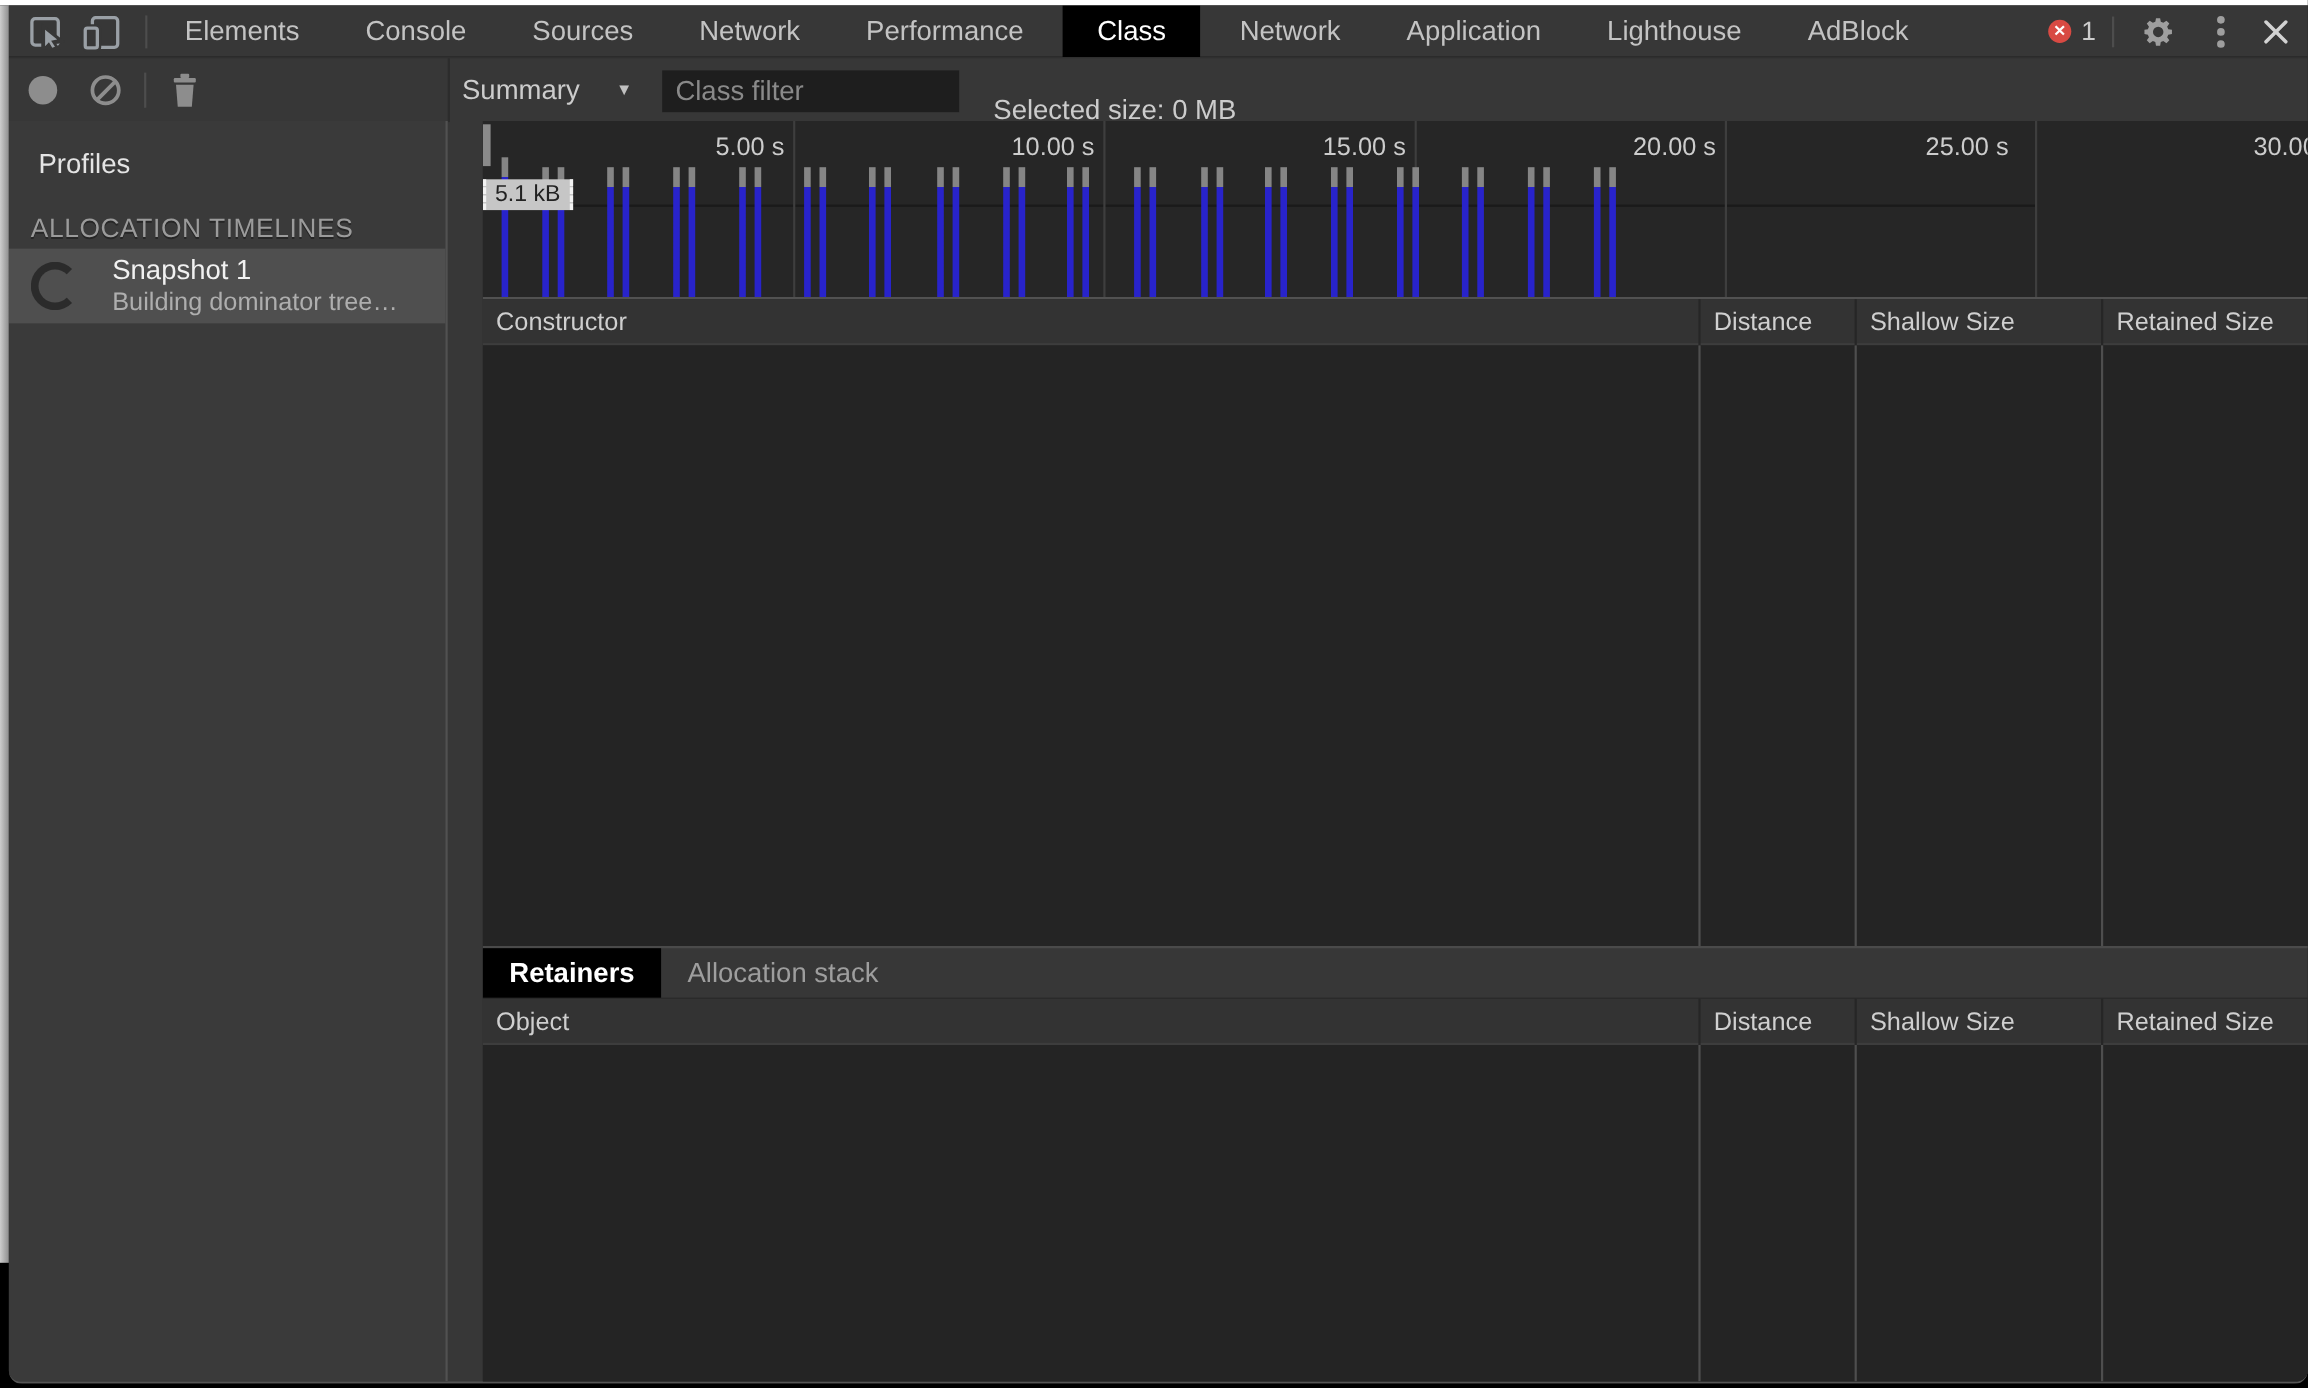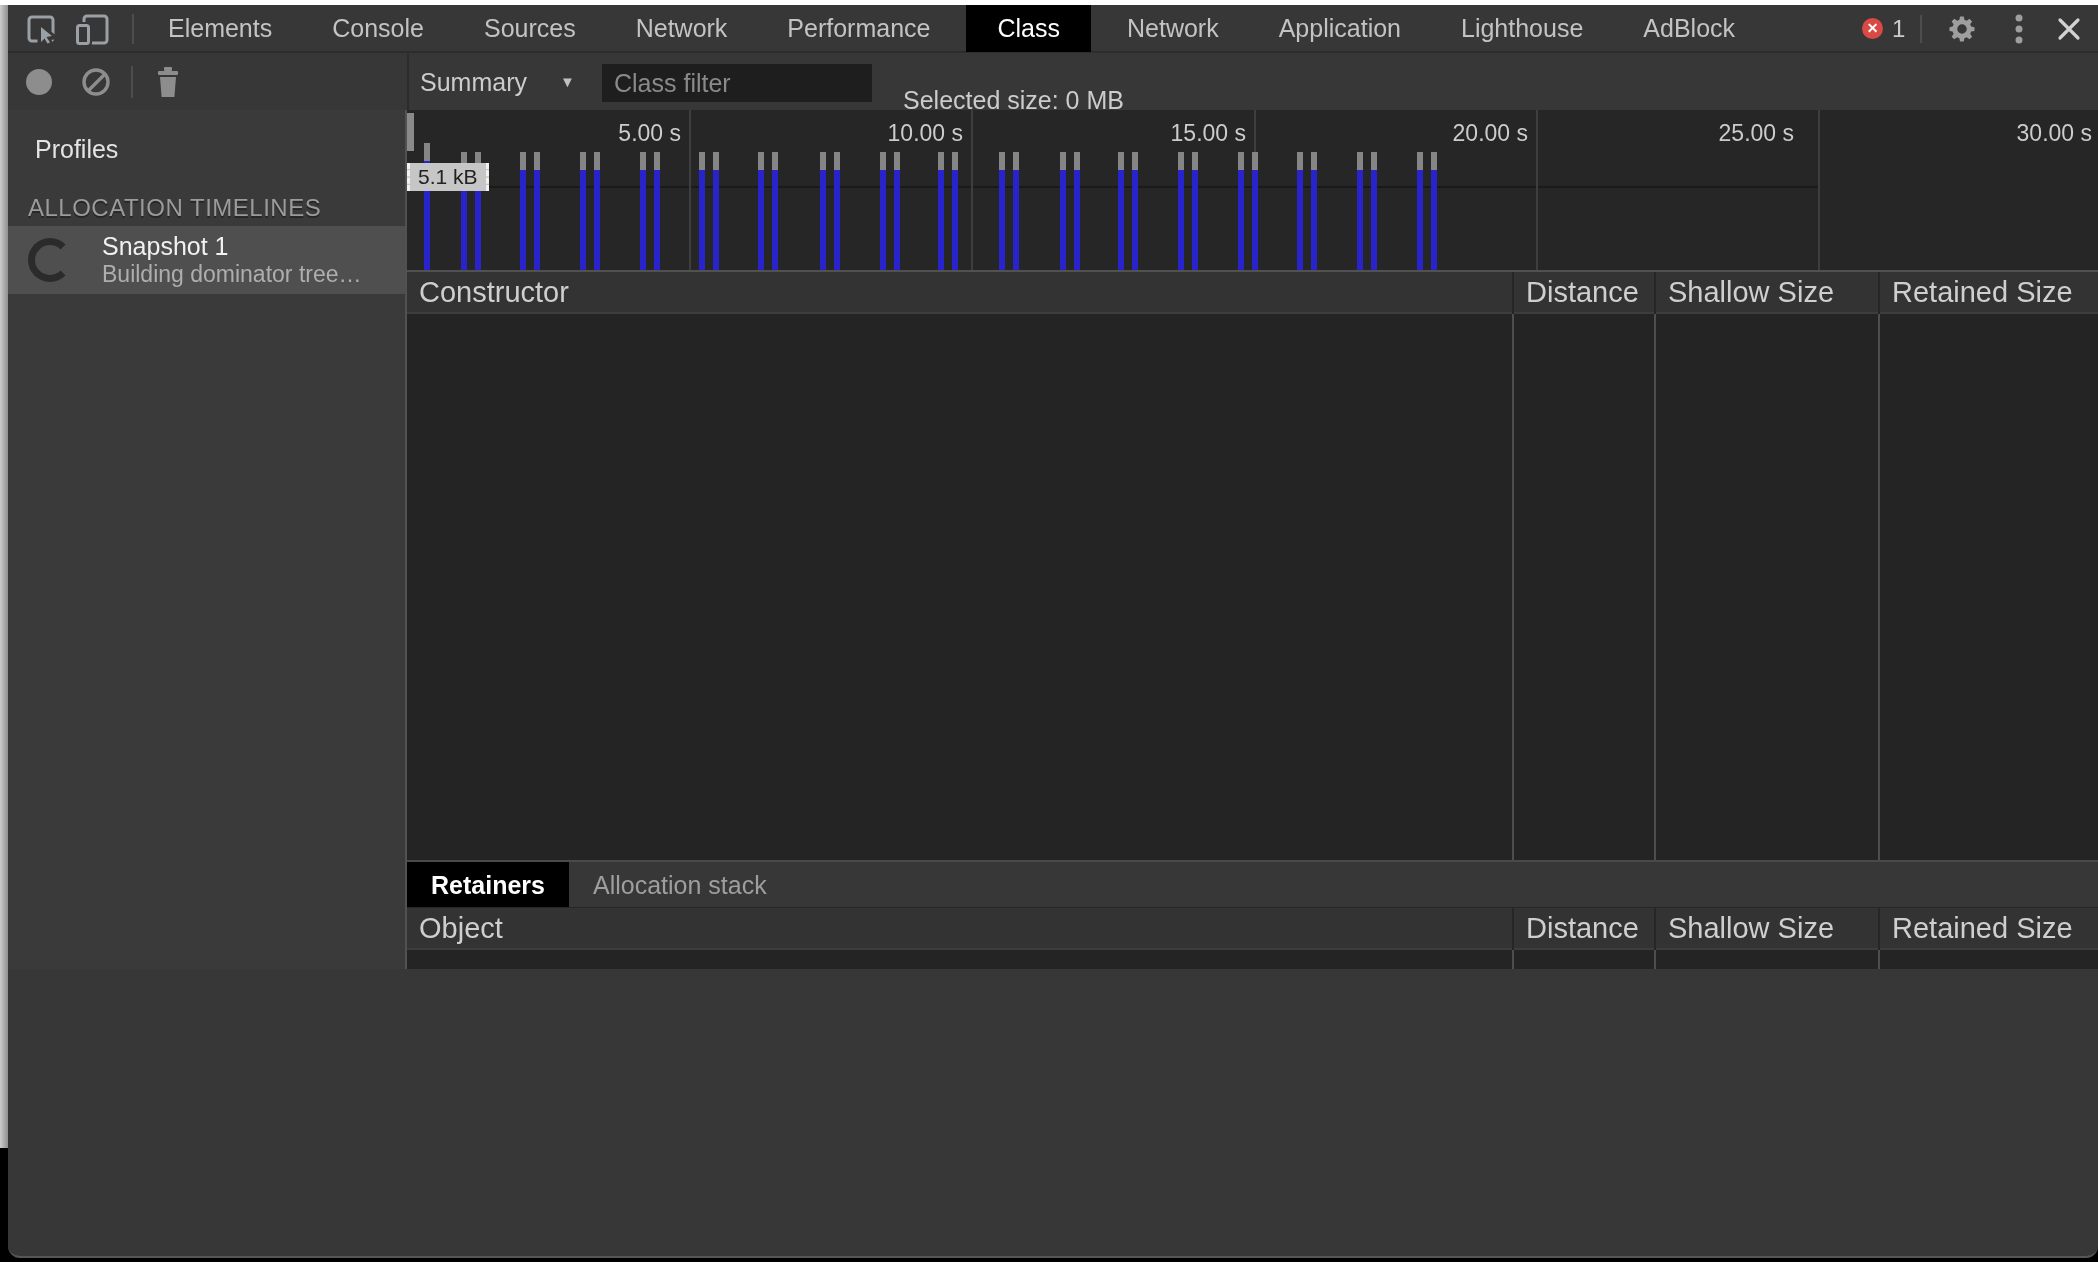--- a/index.html
+++ b/index.html
@@ -35,21 +35,21 @@
   .tbar-div { position:absolute; left:399px; top:0; width:2px; height:58px; background:#2c2c2c; }
   .summary { position:absolute; left:412px; top:0; line-height:58px; font-size:25px; color:#ccc; cursor:pointer; }
   .sum-arrow { position:absolute; left:552px; top:0; line-height:58px; font-size:15px; color:#c0c0c0; cursor:pointer; }
   .classfilter { position:absolute; left:594px; top:11px; width:270px; height:38px; background:#1e1e1e;
                  border:none; outline:none; color:#ddd; font-size:25px; padding:0 12px;
                  font-family:"Liberation Sans",sans-serif; }
   .classfilter::placeholder { color:#8a8a8a; }
   .selsize { position:absolute; left:895px; top:18px; line-height:58px; font-size:25px; color:#ccc; }
 
   
-  .content { position:relative; display:flex; height:859px; }
+  .content { position:relative; display:flex; height:1146px;gap:32px; }
   .sidebar { position:relative; width:399px; background:#3a3a3a; border-right:2px solid #515151; flex:none; }
   .sb-title { position:absolute; left:27px; top:24px; font-size:25px; color:#e4e4e4; line-height:30px; }
   .sb-section { position:absolute; left:20px; top:84px; font-size:24px; color:#9b9b9b;
                 letter-spacing:.5px; text-shadow:0 2px 0 #262626; }
   .sb-item { position:absolute; left:0; top:116px; width:100%; height:68px; background:#4f4f4f; cursor:pointer; }
   .spinner { position:absolute; left:20px; top:12px; width:44px; height:44px; border-radius:50%;
              border:7px solid #2b2b2b; border-right-color:transparent; }
   .sb-item-name { position:absolute; left:94px; top:5px; font-size:25px; color:#f1f1f1; line-height:30px; }
   .sb-item-status { position:absolute; left:94px; top:35px; font-size:23px; color:#aeaeae; line-height:27px; }
 
@@ -61,21 +61,21 @@
   .ticklabel { position:absolute; top:10px; width:142px; text-align:right; font-size:23px; color:#ccc; }
   .tl-hline { position:absolute; left:0; top:76px; width:1411px; height:2px; background:#1a1a1a; }
   .tl-handle { position:absolute; left:0; top:3px; width:7px; height:38px; background:#8a8a8a; }
   .bar { position:absolute; width:6px; }
   .maxlabel { position:absolute; left:0; top:53px; height:28px; padding:0 8px; background:#c6c6c6;
               color:#222; font-size:21px; line-height:28px; border-left:3px dashed #f2f2f2;
               border-right:3px dashed #f2f2f2; z-index:5; }
 
   
   .hdr { position:relative; height:42px; background:#333; border-bottom:2px solid #3d3d3d; flex:none; }
-  .hdr .cell { position:absolute; top:0; height:42px; line-height:40px; font-size:29px; color:#cfcfcf;
+  .hdr .cell { position:absolute; top:0; height:42px; line-height:40px; font-size:23px; color:#cfcfcf;
                padding-left:12px; border-left:2px solid #262626; cursor:pointer; white-space:nowrap; overflow:hidden; }
   .hdr .cell.first { border-left:none; }
   .tbody { position:relative; background:#242424; }
   .tbody .colsep { position:absolute; top:0; width:2px; height:100%; background:#4e4e4e; }
   .body1 { height:546px; flex:none; }
   .body2 { flex:1; }
 
   
   .subtabs { position:relative; height:48px; background:#373737; border-top:2px solid #4a4a4a;
              border-bottom:1px solid #262626; flex:none; display:flex; align-items:stretch; }

